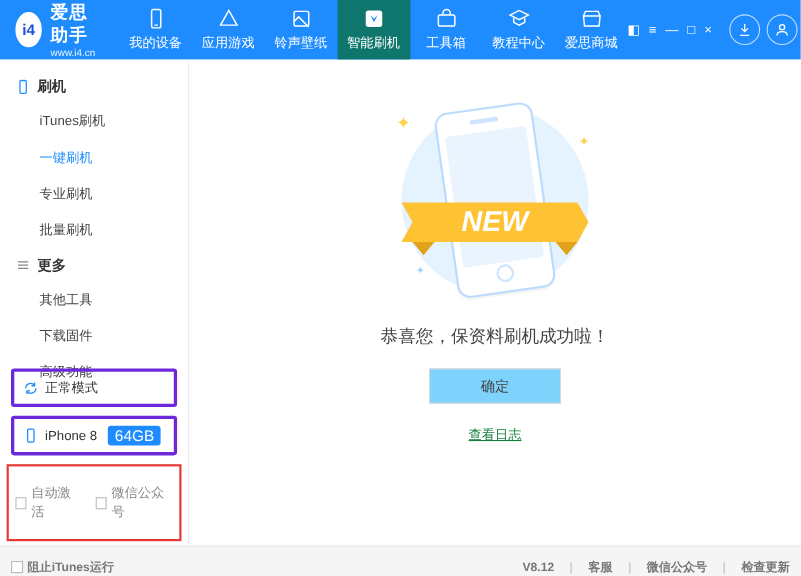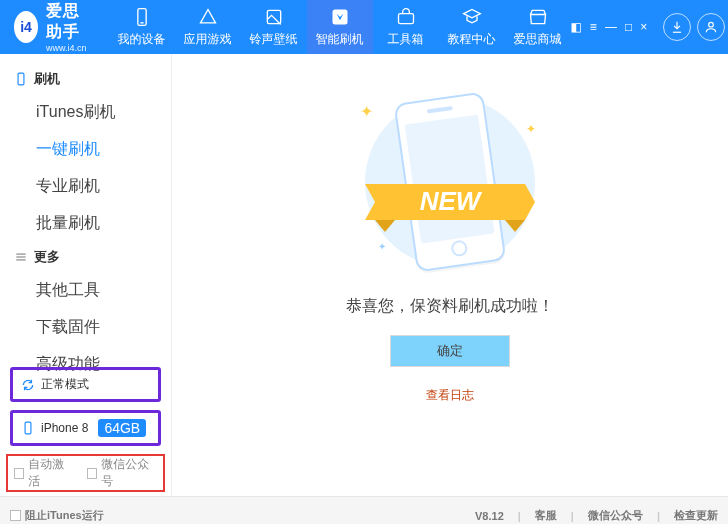--- a/index.html
+++ b/index.html
@@ -8,44 +8,44 @@
   .titlebar { height: 54px; background: #1e8cff; display: flex; align-items: center; color: #fff; }
   .logo-wrap { display: flex; align-items: center; padding: 0 14px; width: 150px; }
   .logo-circle { width: 32px; height: 32px; border: 2px solid #fff; border-radius: 50%; display: flex; align-items: center; justify-content: center; font-weight: 700; font-size: 14px; color:#1d4ed8; background:#fff; }
   .logo-text { margin-left: 8px; }
   .logo-text .big { font-size: 16px; font-weight: 700; letter-spacing: 1px; }
   .logo-text .small { font-size: 9px; opacity: .9; }
 
   .nav { display: flex; height: 100%; }
   .nav-item { width: 66px; display:flex; flex-direction:column; align-items:center; justify-content:center; font-size:12px; cursor:pointer; }
   .nav-item svg { margin-bottom: 4px; }
-  .nav-item.active { background: #3b82f6; }
+  .nav-item.active { background: #0f766e; }
 
   .winctrls { margin-left:auto; display:flex; align-items:center; gap:6px; padding-right:10px; color:#fff; font-size:12px;}
   .winctrls .tiny { display:flex; gap:8px; margin-right:10px; }
   .winctrls .circ { width:28px; height:28px; border:1px solid rgba(255,255,255,.7); border-radius:50%; display:flex; align-items:center; justify-content:center; }
 
   .body { display:flex; height: calc(524px - 54px - 28px); }
   .sidebar { width: 172px; border-right:1px solid #eee; padding:10px 0; position:relative; }
   .group-h { display:flex; align-items:center; padding:6px 14px; font-size:13px; color:#333; font-weight:600; }
   .group-h svg { margin-right:6px; }
-  .sub { font-size:16px; color:#444; padding:8px 14px 8px 36px; cursor:pointer; }
+  .sub { font-size:12px; color:#444; padding:8px 14px 8px 36px; cursor:pointer; }
   .sub.active { color:#1e8cff; }
   .side-bottom { position:absolute; bottom:4px; left:0; right:0; }
   .mode, .device { margin:8px 10px; border:3px solid #6d28d9; border-radius:3px; padding:6px 8px; display:flex; align-items:center; font-size:12px; color:#333; cursor:pointer;}
   .mode svg, .device svg { margin-right:6px; }
   .badge { background:#1e8cff; color:#fff; font-size:14px; border-radius:3px; padding:1px 6px; margin-left:10px;}
-  .redbox { border:2px solid #e53935; padding:0 6px; margin:4px 6px 0; display:flex; gap:14px; font-size:12px; color:#888;}
+  .redbox { border:2px solid #e53935; padding:16px 6px; margin:4px 6px 0; display:flex; gap:14px; font-size:12px; color:#888;}
   .cb { display:inline-flex; align-items:center; gap:4px; cursor:pointer;}
   .cb .box { width:11px; height:11px; border:1px solid #bbb; background:#fff;}
 
   .main { flex:1; position:relative; padding-top:20px; display:flex; flex-direction:column; align-items:center; }
   .success-msg { font-size:16px; color:#444; margin-top:14px; }
   .ok-btn { margin-top:18px; width:120px; height:32px; border:1px solid #d9d9d9; background:#7dd3fc; font-size:13px; color:#444; cursor:pointer; }
-  .log-link { margin-top:20px; font-size:12px; color:#c2410c; cursor:pointer;}
+  .log-link { margin-top:20px; font-size:12px; color:#15803d; text-decoration:underline; cursor:pointer;}
 
   .footer { height:38px; background:#f5f5f5; border-top:1px solid #e6e6e6; display:flex; align-items:center; font-size:11px; color:#777; padding:0 10px;font-weight:bold;}
   .footer .right { margin-left:auto; display:flex; gap:14px; align-items:center;}
   .footer .sep { color:#ccc;}
 
   
   .ill { width:240px; height:200px; position:relative; margin-top:8px;}
   .ill .ring { position:absolute; left:50%; top:50%; width:170px; height:170px; transform:translate(-50%,-50%); border-radius:50%; background:#e5f3ff;}
   .ill .phone { position:absolute; left:50%; top:50%; transform:translate(-50%,-50%) rotate(-8deg); width:90px; height:170px; background:#fff; border:2px solid #bcdcff; border-radius:12px; box-shadow:0 2px 0 rgba(0,0,0,.04);}
   .ill .phone::before{content:""; position:absolute; top:8px; left:50%; transform:translateX(-50%); width:26px; height:4px; background:#cfe5ff; border-radius:2px;}

